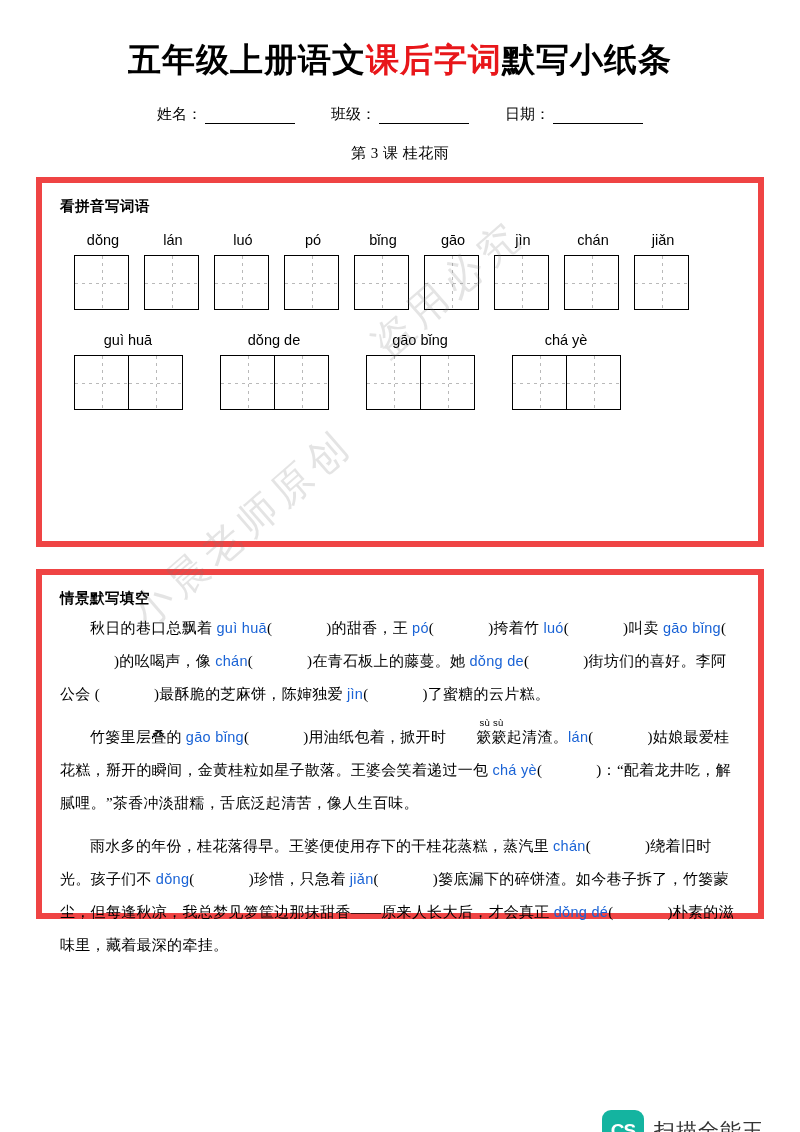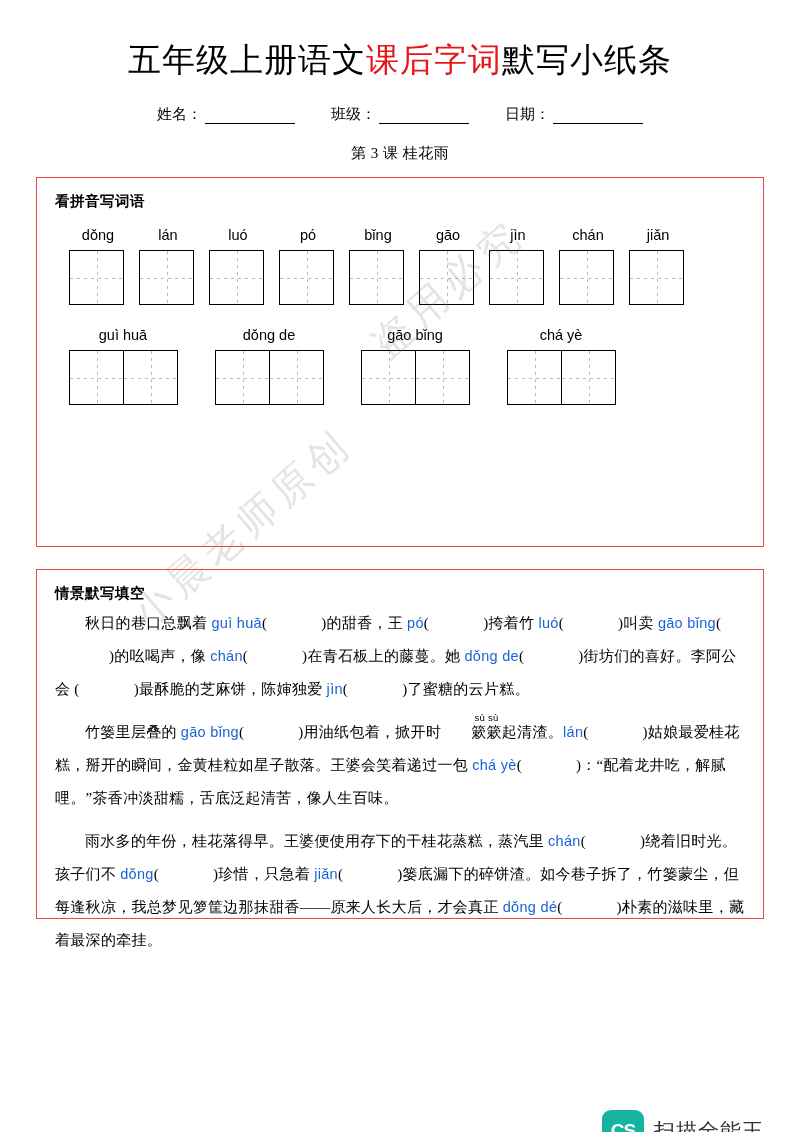--- a/index.html
+++ b/index.html
@@ -34,21 +34,21 @@
     transform:rotate(-41deg);
     transform-origin:left top;
   }
   .wm1{left:300px;top:60px;}
   .wm2{left:60px;top:330px;}
 
   
   .title{
     text-align:center;
     font-size:33px;
-    font-weight:normal;
+    font-weight:bold;
     letter-spacing:1px;
     margin-top:38px;
     color:#000;
     font-family:"Liberation Serif",serif;
   }
   .title .hl{ color:#e8161a; }
 
   .meta-row{
     display:flex;
     justify-content:center;
@@ -69,21 +69,21 @@
   .lesson{
     text-align:center;
     font-size:15px;
     font-weight:normal;
     margin-top:20px;
     letter-spacing:0.5px;
   }
 
   
   .panel{
-    border:1px solid #ef4444;
+    border:6px solid #ef4444;
     margin-top:14px;
     box-sizing:border-box;
   }
   .panel-1{ height:370px; padding:14px 18px 0 18px; }
   .panel-2{ height:350px; padding:14px 18px 10px 18px; margin-top:22px;}
   .panel-head{
     font-size:14.5px;
     font-weight:bold;
     letter-spacing:0.5px;
     margin-bottom:4px;

